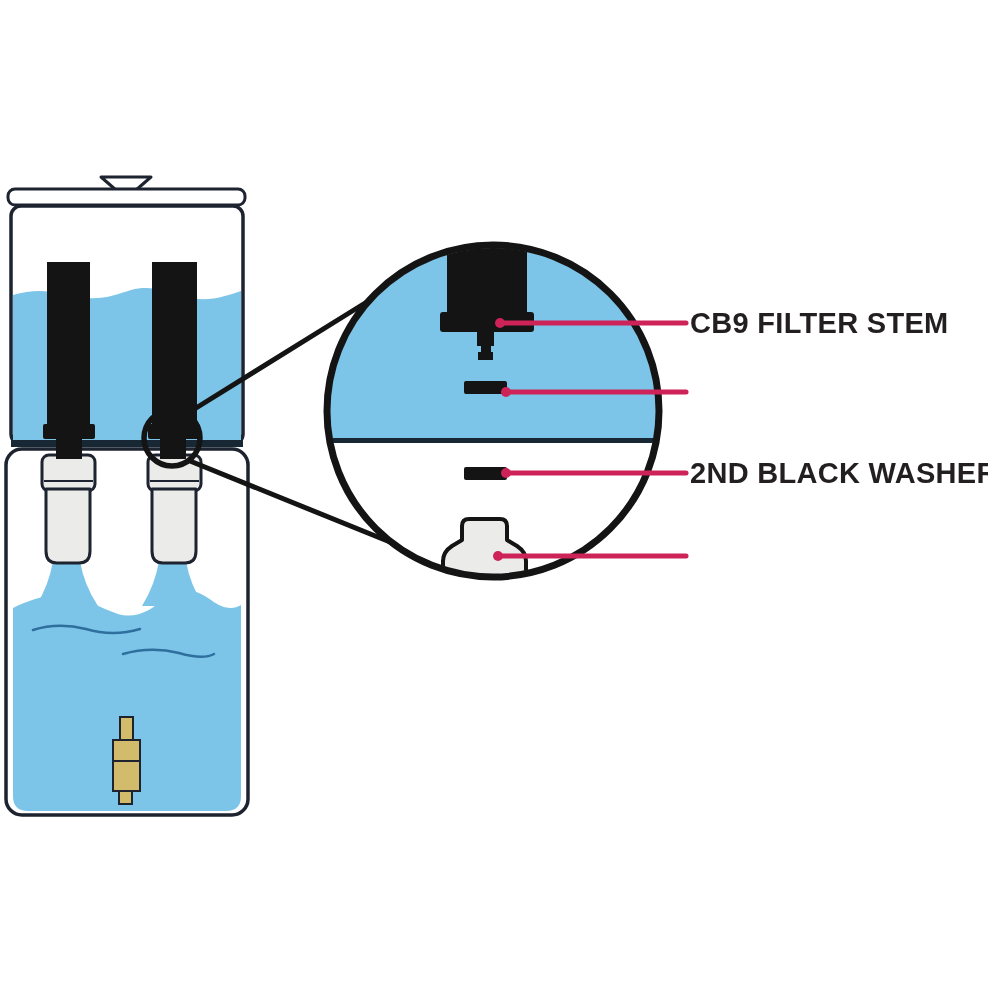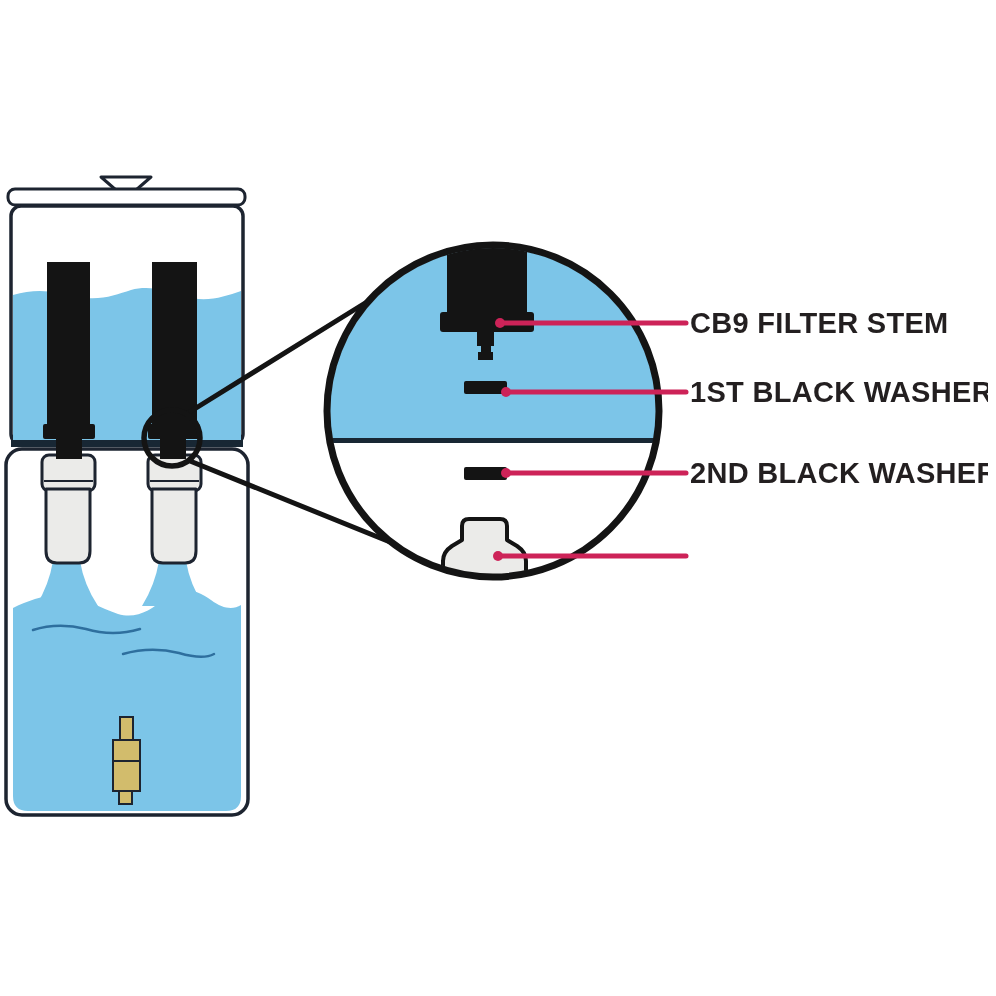--- a/index.html
+++ b/index.html
@@ -128,16 +128,15 @@
       <line x1="506" y1="392" x2="686" y2="392" class="spink" stroke-width="5" stroke-linecap="round"></line>
       <circle cx="506" cy="392" r="5" class="fpink snone"></circle>
       <line x1="506" y1="473" x2="686" y2="473" class="spink" stroke-width="5" stroke-linecap="round"></line>
       <circle cx="506" cy="473" r="5" class="fpink snone"></circle>
       <line x1="498" y1="556" x2="686" y2="556" class="spink" stroke-width="5" stroke-linecap="round"></line>
       <circle cx="498" cy="556" r="5" class="fpink snone"></circle>
     </g>
   </svg>
 
   <div class="label" style="top:323px">CB9 FILTER STEM</div>
-  <div class="label" style="top:392px">1ST BLACK WASHER</div>
   <div class="label" style="top:473px">2ND BLACK WASHER</div>
 
 </div>
 
 </body></html>

